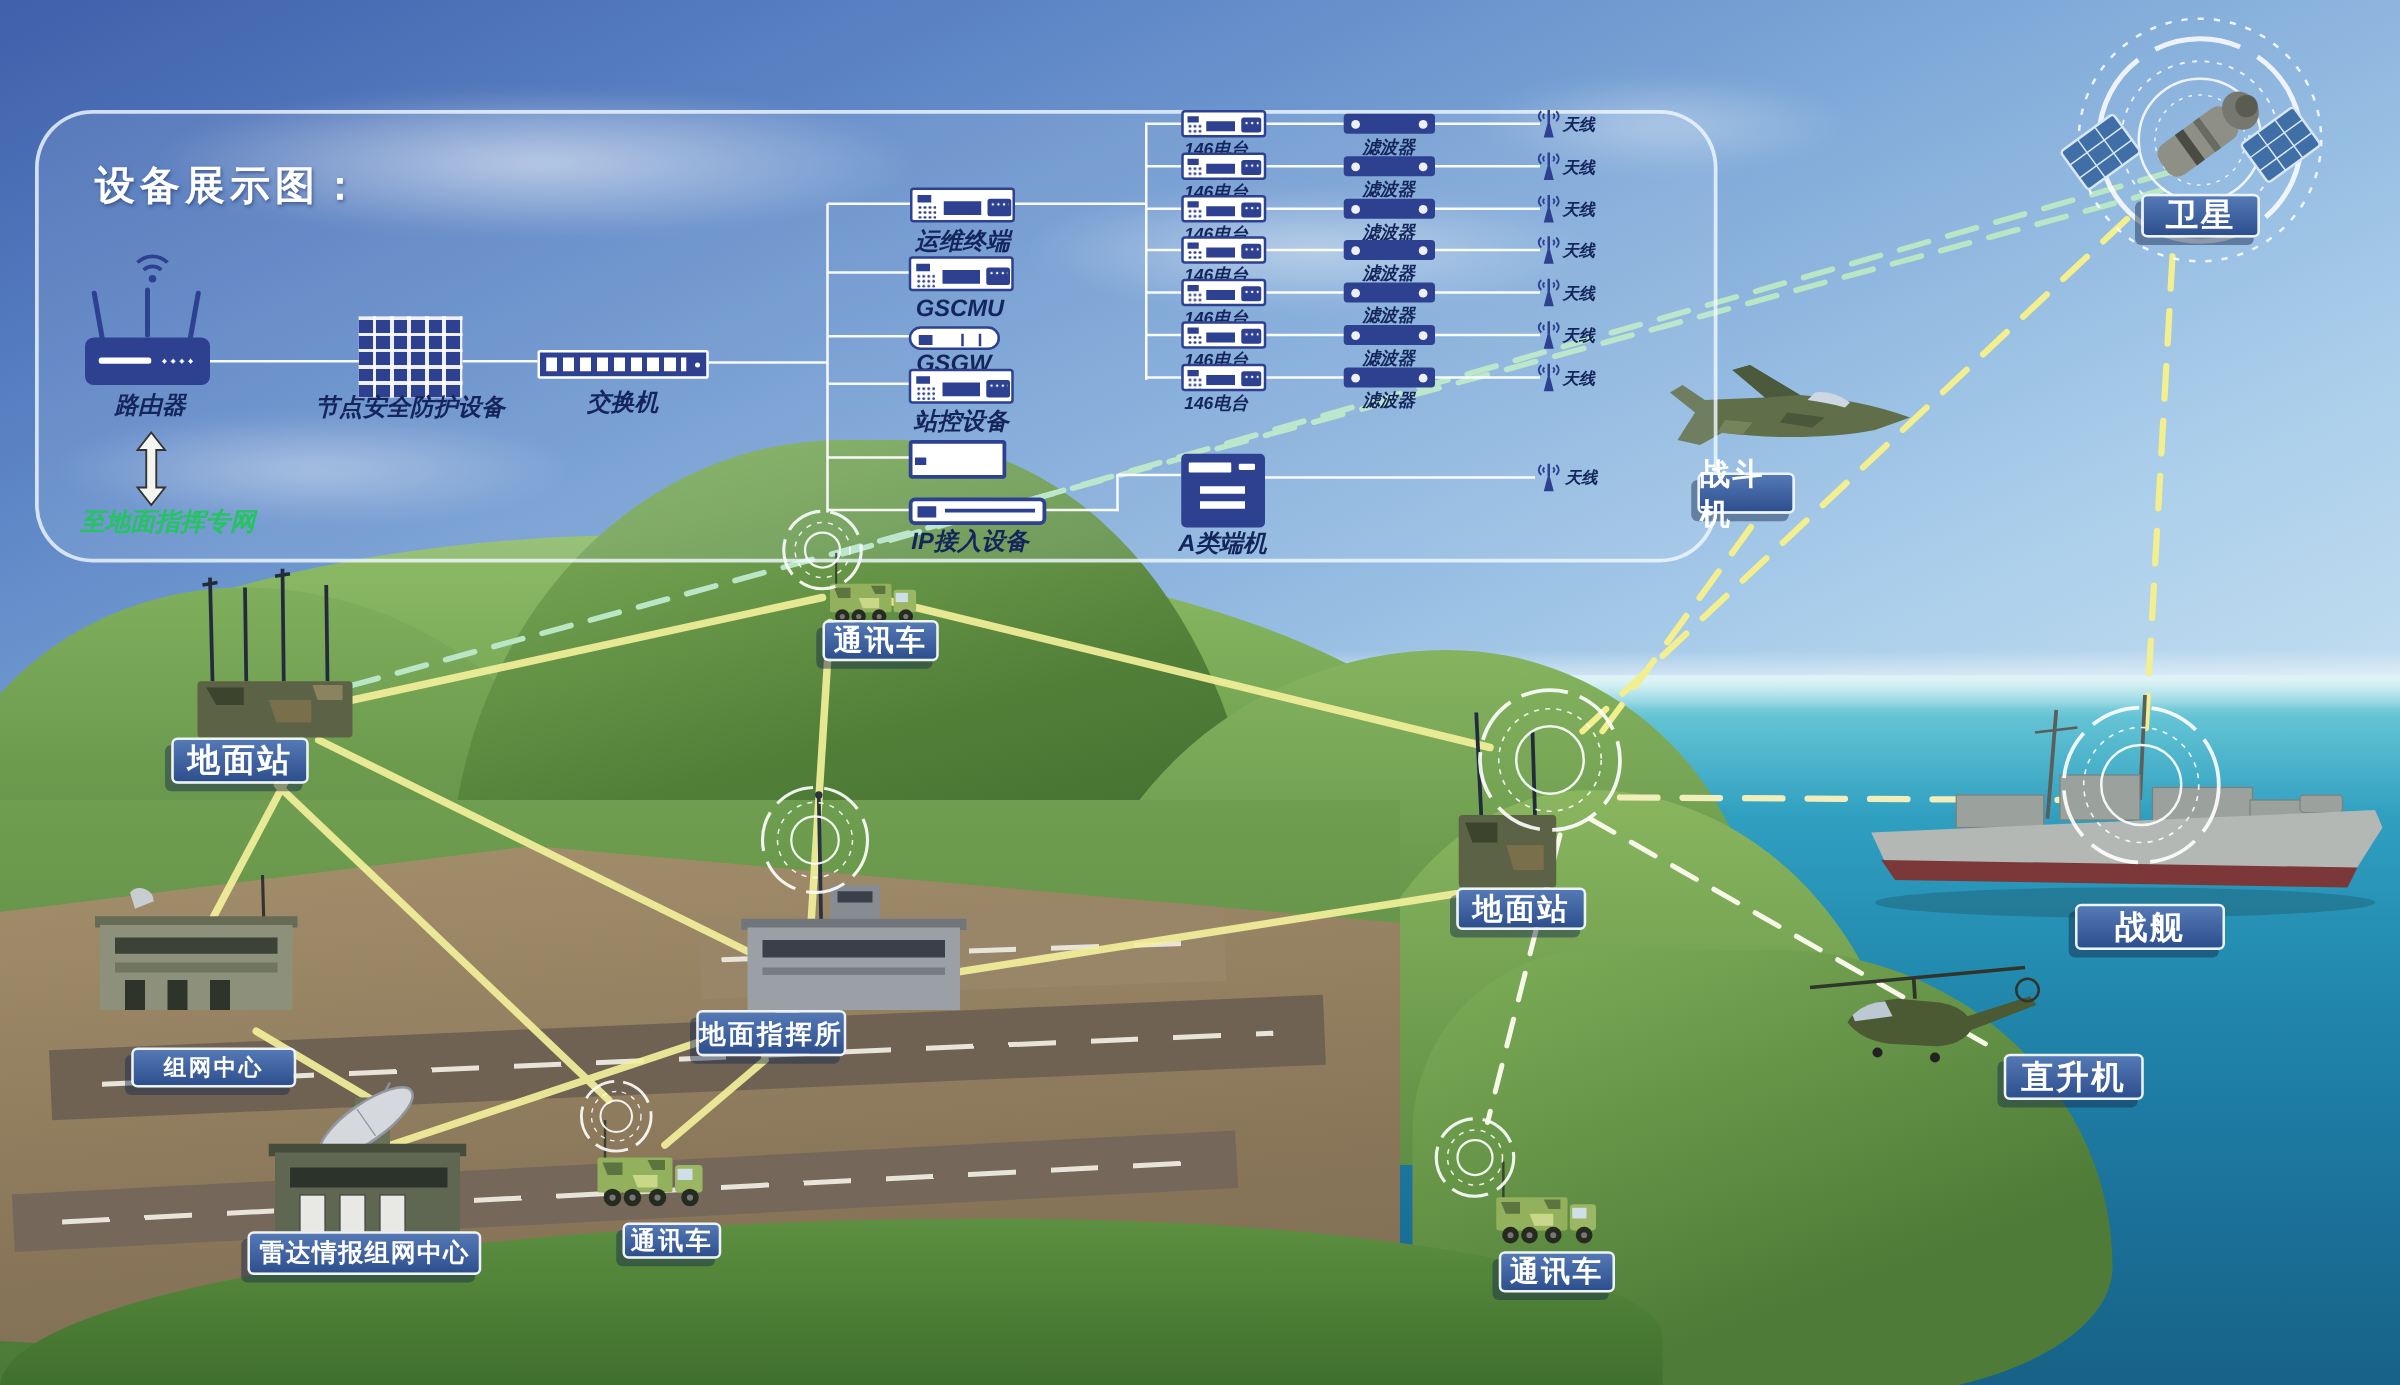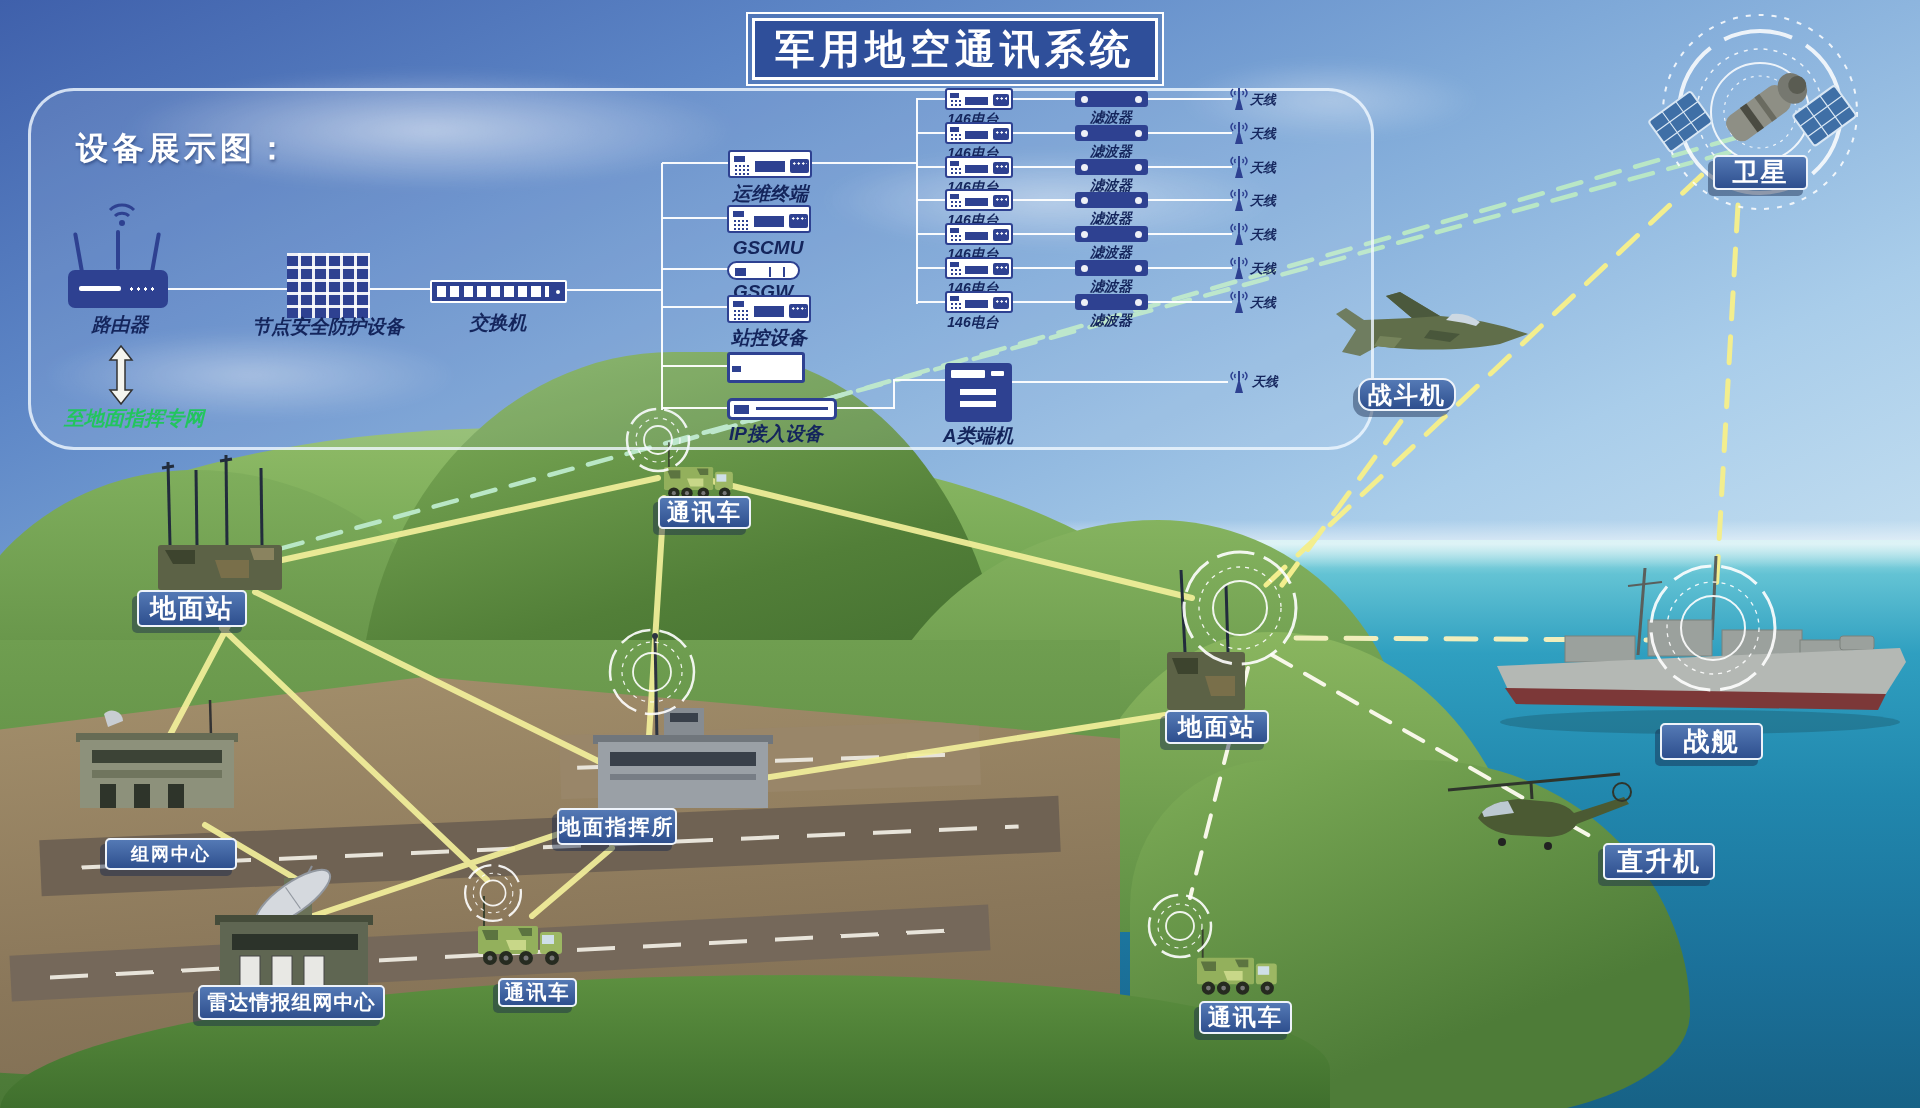--- a/index.html
+++ b/index.html
@@ -550,28 +550,25 @@
               <path d="M11 9 L15 24 H7 Z" fill="#2e4191"></path>
               <line x1="11" y1="2" x2="11" y2="12" stroke="#2e4191" stroke-width="2"></line>
               <path d="M5 3 Q1 7 5 11 M7.5 5 Q5.5 7 7.5 9 M17 3 Q21 7 17 11 M14.5 5 Q16.5 7 14.5 9" stroke="#2e4191" stroke-width="1.5" fill="none"></path>
             </svg></span>
           <span class="plabel xs" style="left:1250px;top:296px;transform:none;">天线</span>
         </div>
       </div>
   </div>
 
   <div class="slab" style="left:1713px;top:155px;width:95px;height:35px;font-size:26px;">卫星</div>
-  <div class="slab" style="left:1358px;top:378px;width:98px;height:33px;font-size:24px;border-radius:13px;">战斗机</div>
-  <div class="slab" style="left:1660px;top:723px;width:103px;height:37px;font-size:26px;">战舰</div>
+  <div class="slab" style="left:1358px;top:378px;width:78px;height:33px;font-size:24px;">战斗机</div>
+  <div class="slab" style="left:1660px;top:723px;width:120px;height:37px;font-size:26px;">战舰</div>
   <div class="slab" style="left:1603px;top:843px;width:112px;height:37px;font-size:26px;">直升机</div>
   <div class="slab" style="left:137px;top:590px;width:110px;height:37px;font-size:26px;">地面站</div>
   <div class="slab" style="left:1165px;top:710px;width:104px;height:34px;font-size:24px;">地面站</div>
   <div class="slab" style="left:658px;top:496px;width:93px;height:33px;font-size:23px;">通讯车</div>
   <div class="slab" style="left:498px;top:978px;width:79px;height:29px;font-size:20px;">通讯车</div>
   <div class="slab" style="left:1199px;top:1001px;width:93px;height:33px;font-size:23px;">通讯车</div>
   <div class="slab" style="left:105px;top:838px;width:132px;height:32px;font-size:18px;">组网中心</div>
   <div class="slab" style="left:198px;top:985px;width:187px;height:35px;font-size:20px;letter-spacing:1px;">雷达情报组网中心</div>
   <div class="slab" style="left:557px;top:808px;width:120px;height:37px;font-size:21px;">地面指挥所</div>
 
-  <div id="title-box">
-    <div id="title-inner">军用地空通讯系统</div>
-  </div>
 </div>
 
 </body></html>

